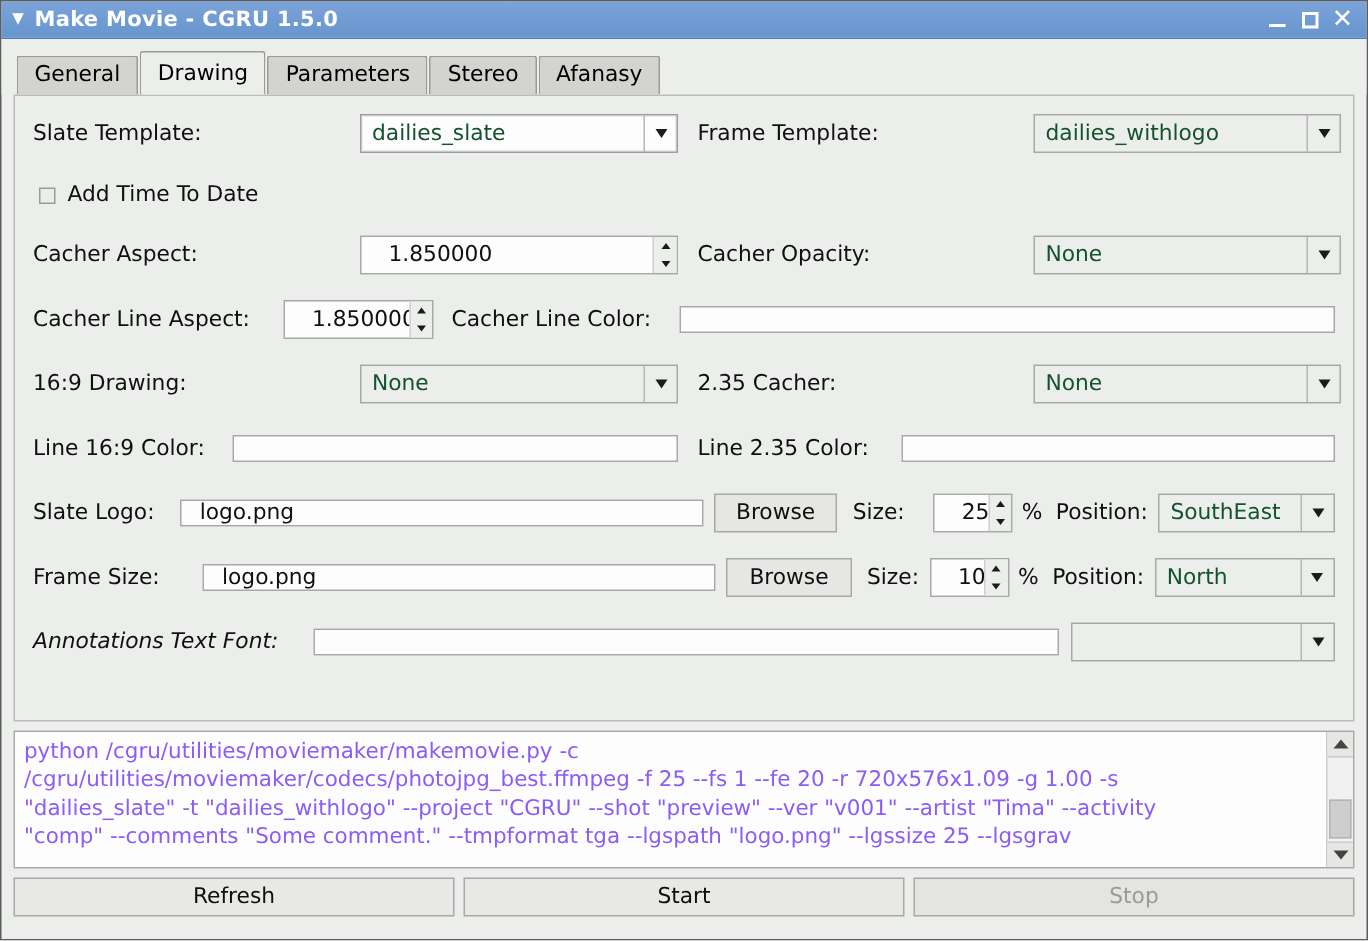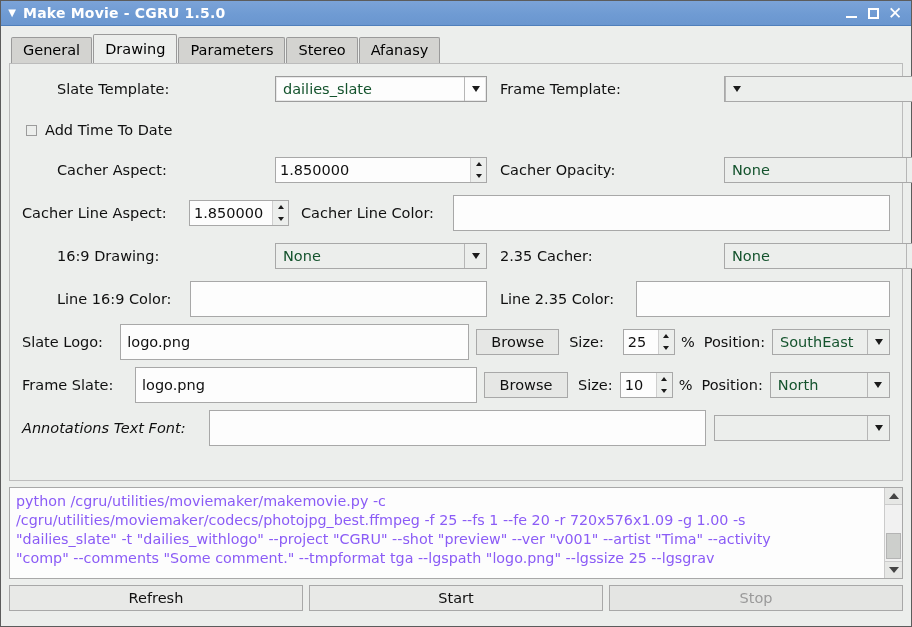--- a/index.html
+++ b/index.html
@@ -101,21 +101,21 @@
     position: relative;
   }
 
   .row {
     display: flex;
     align-items: center;
     height: 26px;
     margin-bottom: 17px;
   }
   .half { display: flex; align-items: center; }
-  .half-left { width: 443px; flex: 0 0 443px; margin-left: 35px; }
+  .half-left { width: 443px; flex: 0 0 443px; }
   .half-right { flex: 1 1 auto; }
 
   .lbl {
     font-size: 14.5px;
     color: #101010;
     white-space: nowrap;
   }
 
   
   .combo {
@@ -147,47 +147,47 @@
     border-right: 4.5px solid transparent;
     border-top: 6px solid #1b1b1b;
   }
   .combo.focusedcombo {
     background: #fdfdfd;
     border: 1px solid #9c9c9c;
     box-shadow: inset 0 0 0 1px #e8e8e8;
   }
 
   .textfield {
-    height: 36px;
+    height: 18px;
     box-sizing: border-box;
     background: #fdfdfd;
     border: 1px solid #a8a8a8;
     font-size: 14.5px;
     color: #101010;
     display: flex;
     align-items: center;
-    padding-left: 6px;
+    padding-left: 12px;
     white-space: nowrap;
     overflow: hidden;
   }
 
   .spin {
     height: 26px;
     box-sizing: border-box;
     background: #fdfdfd;
     border: 1px solid #a8a8a8;
     display: flex;
     align-items: stretch;
     font-size: 14.5px;
     color: #101010;
   }
   .spin .stext {
     flex: 1 1 auto;
     display: flex; align-items: center;
-    padding-left: 4px;
+    padding-left: 18px;
     white-space: nowrap;
     overflow: hidden;
   }
   .spin .spinbtns {
     width: 15px;
     display: flex; flex-direction: column;
     border-left: 1px solid #cfcfcf;
     background: #eceeec;
   }
   .spin .spinbtns div {
@@ -341,20 +341,21 @@
         <div class="combo focusedcombo" style="width:212px;">
           <div class="ctext">dailies_slate</div>
           <div class="arrowbox">
               <span class="tri"></span>
             </div>
         </div>
       </div>
       <div class="half half-right">
         <div class="lbl" style="width:224px;">Frame Template:</div>
         <div class="combo" style="width:205px;">
+          <div class="ctext">dailies_withlogo</div>
           <div class="arrowbox">
               <span class="tri"></span>
             </div>
         </div>
       </div>
     </div>
 
     <div class="row" style="height:22px;margin-bottom:16px;">
       <div class="chkrow">
         <span class="chkbox"></span>
@@ -461,21 +462,21 @@
       <div class="lbl" style="margin-left:9px;">Position:</div>
       <div class="combo" style="width:120px;margin-left:7px;">
         <div class="ctext">SouthEast</div>
         <div class="arrowbox">
             <span class="tri"></span>
           </div>
       </div>
     </div>
 
     <div class="row">
-      <div class="lbl" style="width:113px;">Frame Slate:</div>
+      <div class="lbl" style="width:113px;">Frame Size:</div>
       <div class="textfield" style="width:342px;">logo.png</div>
       <div class="btn" style="width:84px;margin-left:7px;">Browse</div>
       <div class="lbl" style="margin-left:10px;">Size:</div>
       <div class="spin" style="width:53px;margin-left:7px;">
         <div class="stext">10</div>
         <div class="spinbtns">
           <div>
               <span class="sp-up"></span>
             </div>
           <div>

